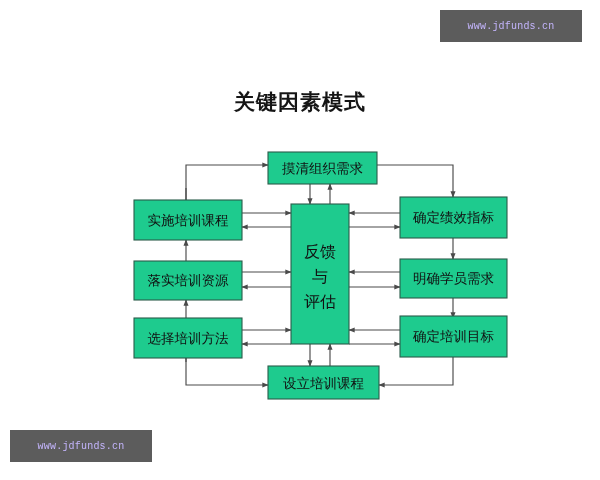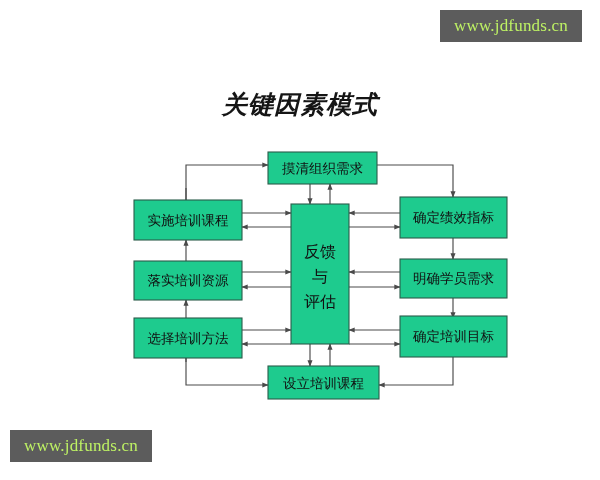--- a/index.html
+++ b/index.html
@@ -16,23 +16,23 @@
   }
   #canvas {
     position: absolute;
     left: 0; top: 0;
     width: 600px;
     height: 480px;
   }
   .watermark {
     position: absolute;
     background: #5c5c5c;
-    color: #bef264;
-    font-family: Liberation Serif, serif;
-    font-size: 17px;
+    color: #c4b5fd;
+    font-family: Liberation Mono, monospace;
+    font-size: 10px;
     letter-spacing: 0.2px;
     display: flex;
     align-items: center;
     justify-content: center;
     white-space: nowrap;
     user-select: none;
   }
   #watermark-top {
     right: 18px;
     top: 10px;
@@ -45,25 +45,24 @@
     width: 142px;
     height: 32px;
   }
   #page-title {
     position: absolute;
     left: 0;
     right: 0;
     top: 88px;
     text-align: center;
     font-family: "DejaVu Sans", "Liberation Sans", sans-serif;
-    font-size: 25px;
+    font-size: 21px;
     font-weight: bold;
     color: #151515;
     letter-spacing: 1px;
-    font-style: italic;
   }
   svg text {
     font-family: "DejaVu Sans", "Liberation Sans", sans-serif;
     font-size: 13.5px;
     fill: #111111;
     dominant-baseline: middle;
     text-anchor: middle;
   }
   svg text.center-label {
     font-size: 16px;

